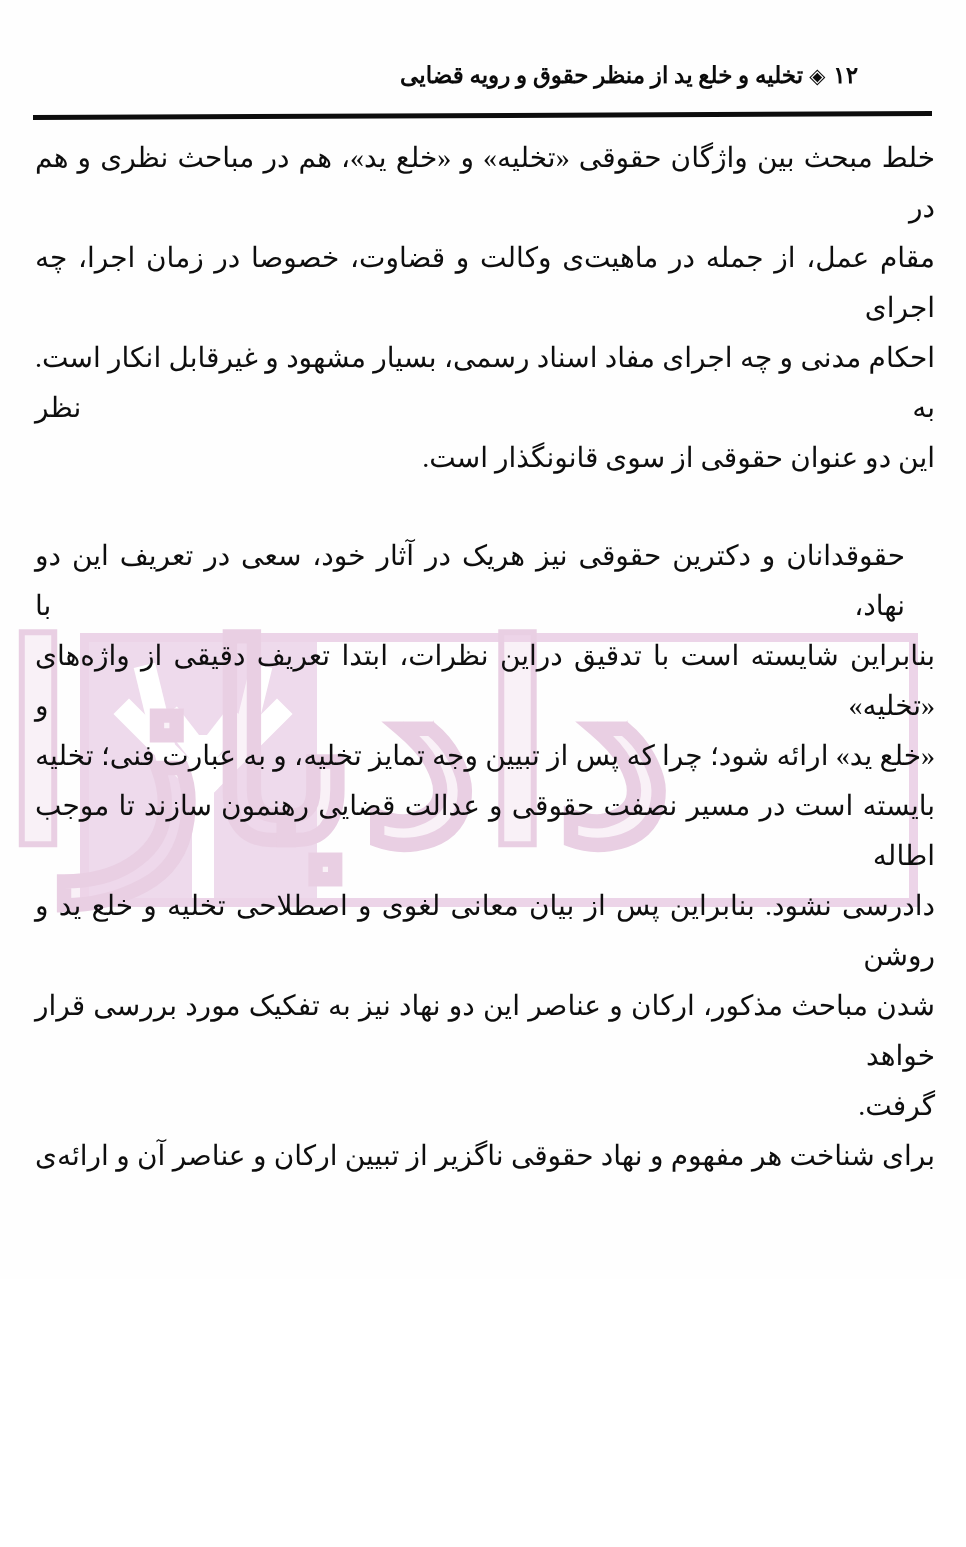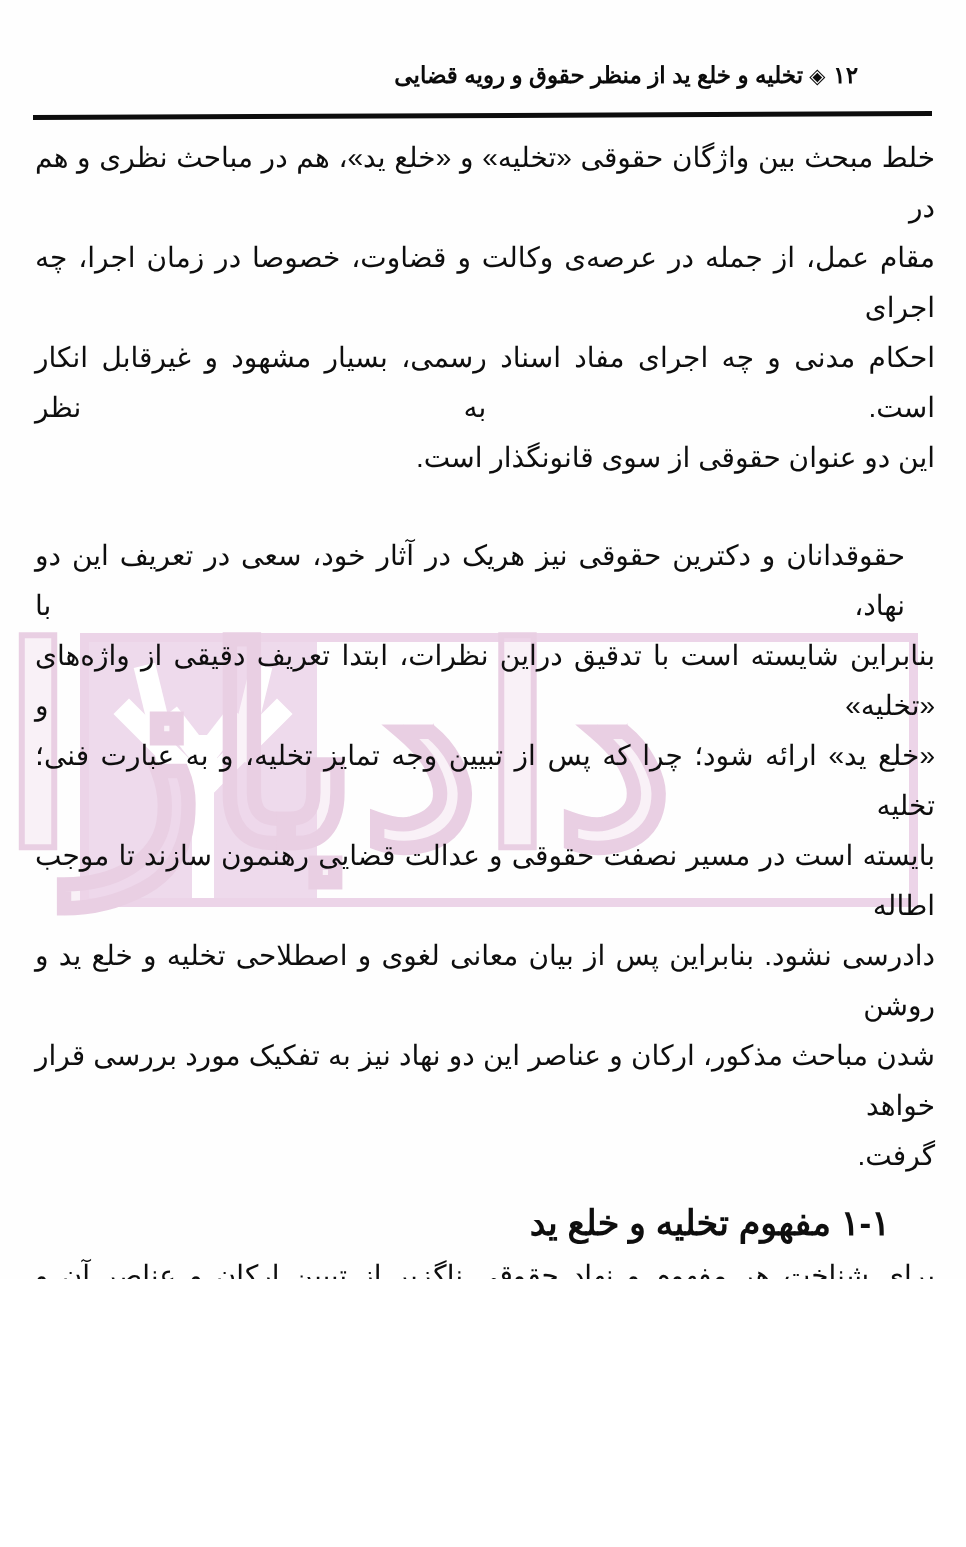--- a/index.html
+++ b/index.html
@@ -1,21 +1,21 @@
 <!DOCTYPE html>
 <html lang="fa" dir="rtl"><head>
 <meta charset="utf-8">
 <style>
   html,body{margin:0;padding:0;background:#ffffff;}
   .page{
     position:relative;
     width:966px;height:1279px;
     background:#fefefe;
     overflow:hidden;
-    font-family:Liberation Sans, sans-serif;
+    font-family:Liberation Serif, serif;
     direction:rtl;
   }
   
   .running-header{
     position:absolute;top:62px;right:108px;
     font-size:23px;font-weight:bold;color:#0b0b0b;
     letter-spacing:0;white-space:nowrap;
   }
   .running-header .diamond{font-size:21px;padding:0 8px 0 6px;font-weight:normal;}
   .header-rule{
@@ -81,36 +81,35 @@
         <path d="M152,108 L170,34"></path>
       </svg>
     </div>
     <div class="wm-text">دادبازار</div>
   </div>
 
   <div class="body-text">
 
     <div class="para">
       <div class="line">خلط مبحث بین واژگان حقوقی «تخلیه» و «خلع ید»، هم در مباحث نظری و هم در</div>
-      <div class="line">مقام عمل، از جمله در عرصه‌ی وکالت و قضاوت، خصوصا در زمان اجرا، چه اجرای</div>
+      <div class="line">مقام عمل، از جمله در ماهیت‌ی وکالت و قضاوت، خصوصا در زمان اجرا، چه اجرای</div>
       <div class="line">احکام مدنی و چه اجرای مفاد اسناد رسمی، بسیار مشهود و غیرقابل انکار است. به نظر</div>
       <div class="line last">این دو عنوان حقوقی از سوی قانونگذار است.</div>
     </div>
 
     <div class="para">
       <div class="line indent">حقوقدانان و دکترین حقوقی نیز هریک در آثار خود، سعی در تعریف این دو نهاد، با</div>
       <div class="line">بنابراین شایسته است با تدقیق دراین نظرات، ابتدا تعریف دقیقی از واژه‌های «تخلیه» و</div>
       <div class="line">«خلع ید» ارائه شود؛ چرا که پس از تبیین وجه تمایز تخلیه، و به عبارت فنی؛ تخلیه</div>
       <div class="line">بایسته است در مسیر نصفت حقوقی و عدالت قضایی رهنمون سازند تا موجب اطاله</div>
       <div class="line">دادرسی نشود. بنابراین پس از بیان معانی لغوی و اصطلاحی تخلیه و خلع ید و روشن</div>
       <div class="line">شدن مباحث مذکور، ارکان و عناصر این دو نهاد نیز به تفکیک مورد بررسی قرار خواهد</div>
       <div class="line last">گرفت.</div>
     </div>
 
-    <div class="heading-1">۱-۱ مفهوم تخلیه و خلع ید</div>
 
     <div class="para">
       <div class="line">برای شناخت هر مفهوم و نهاد حقوقی ناگزیر از تبیین ارکان و عناصر آن و ارائه‌ی</div>
 
     </div>
 
   </div>
 </div>
 
 </body></html>

